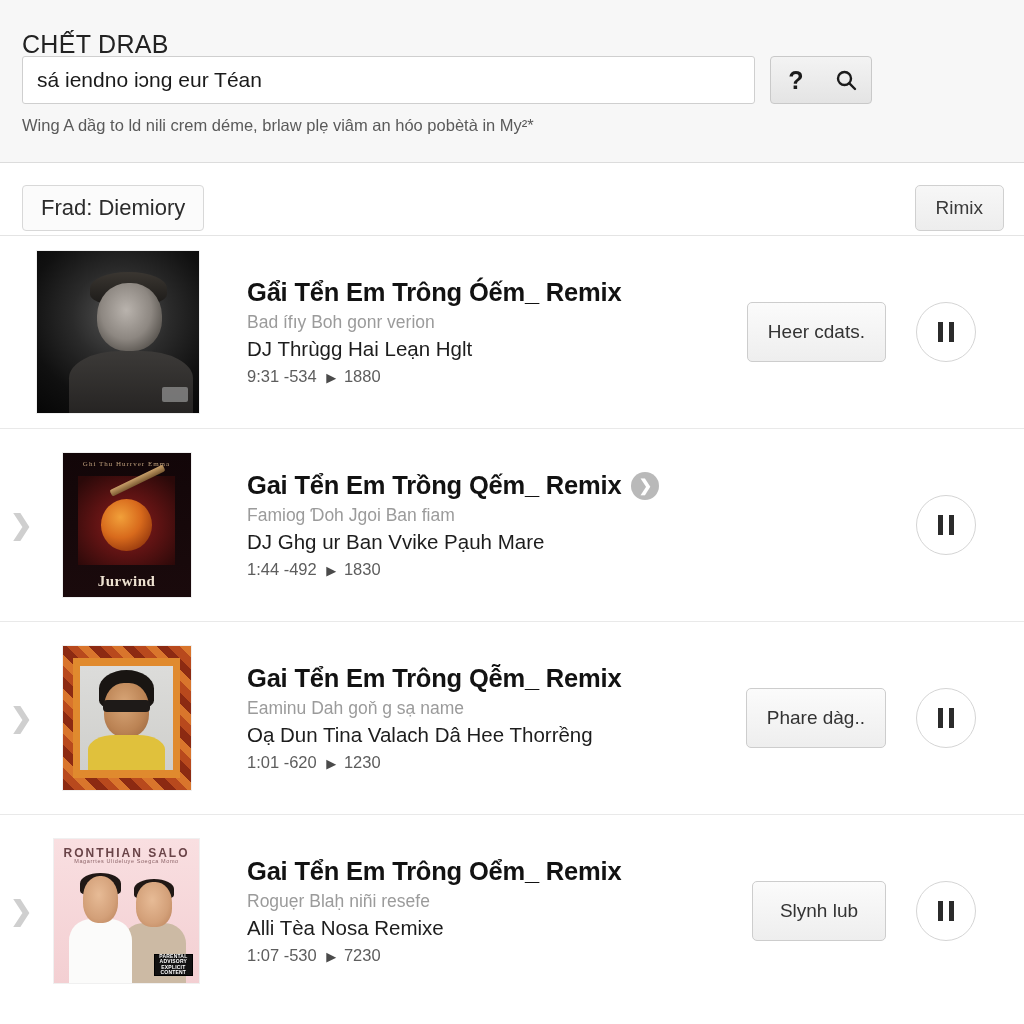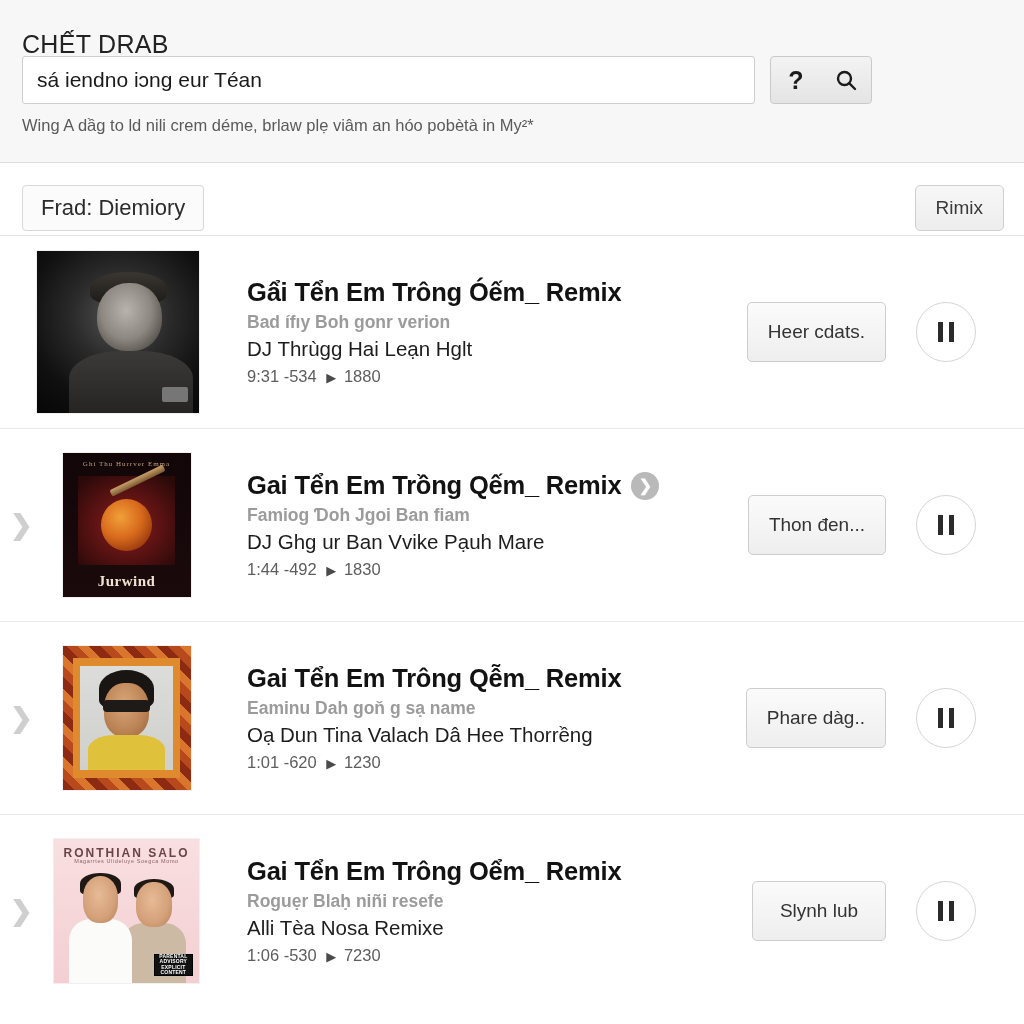--- a/index.html
+++ b/index.html
@@ -349,21 +349,20 @@
     font-size: 16px;
     font-weight: bold;
     display: flex; align-items: center; justify-content: center;
     flex: 0 0 auto;
   }
   .track-sub {
     margin-top: 5px;
     font-size: 17.5px;
     color: #9b9b9b;
     white-space: nowrap;
-    font-weight: bold;
   }
   .track-artist {
     margin-top: 4px;
     font-size: 20.5px;
     color: #1d1d1d;
     white-space: nowrap;
   }
   .track-stats {
     margin-top: 6px;
     font-size: 16.5px;
@@ -495,21 +494,20 @@
           </div>
           <div class="track-sub">Famiog Ɗoh Jgoi Ban fiam</div>
           <div class="track-artist">DJ Ghg ur Ban Vvike Pạuh Mare</div>
           <div class="track-stats">
             <span>1:44 -492</span>
             <span class="play-glyph">▶</span>
             <span>1830</span>
           </div>
         </div>
         <div class="actions">
-          <div class="action-btn">Thon đen...</div>
           <div class="pause-btn">
             <div class="pause-bar"></div>
             <div class="pause-bar"></div>
           </div>
         </div>
       </div>
 
       <div class="row">
         <div class="row-chevron">❯</div>
         <div class="thumb-wrap">
@@ -563,21 +561,21 @@
             <div class="advisory">PARENTAL ADVISORY EXPLICIT CONTENT</div>
           </div>
         </div>
         <div class="meta">
           <div class="title-line">
             <div class="track-title">Gai Tển Em Trông Oểm_ Remix</div>
           </div>
           <div class="track-sub">Roguẹr Blaḥ niñi resefe</div>
           <div class="track-artist">Alli Tèa Nosa Remixe</div>
           <div class="track-stats">
-            <span>1:06 -530</span>
+            <span>1:07 -530</span>
             <span class="play-glyph">▶</span>
             <span>7230</span>
           </div>
         </div>
         <div class="actions">
           <div class="action-btn">Slynh lub</div>
           <div class="pause-btn">
             <div class="pause-bar"></div>
             <div class="pause-bar"></div>
           </div>

